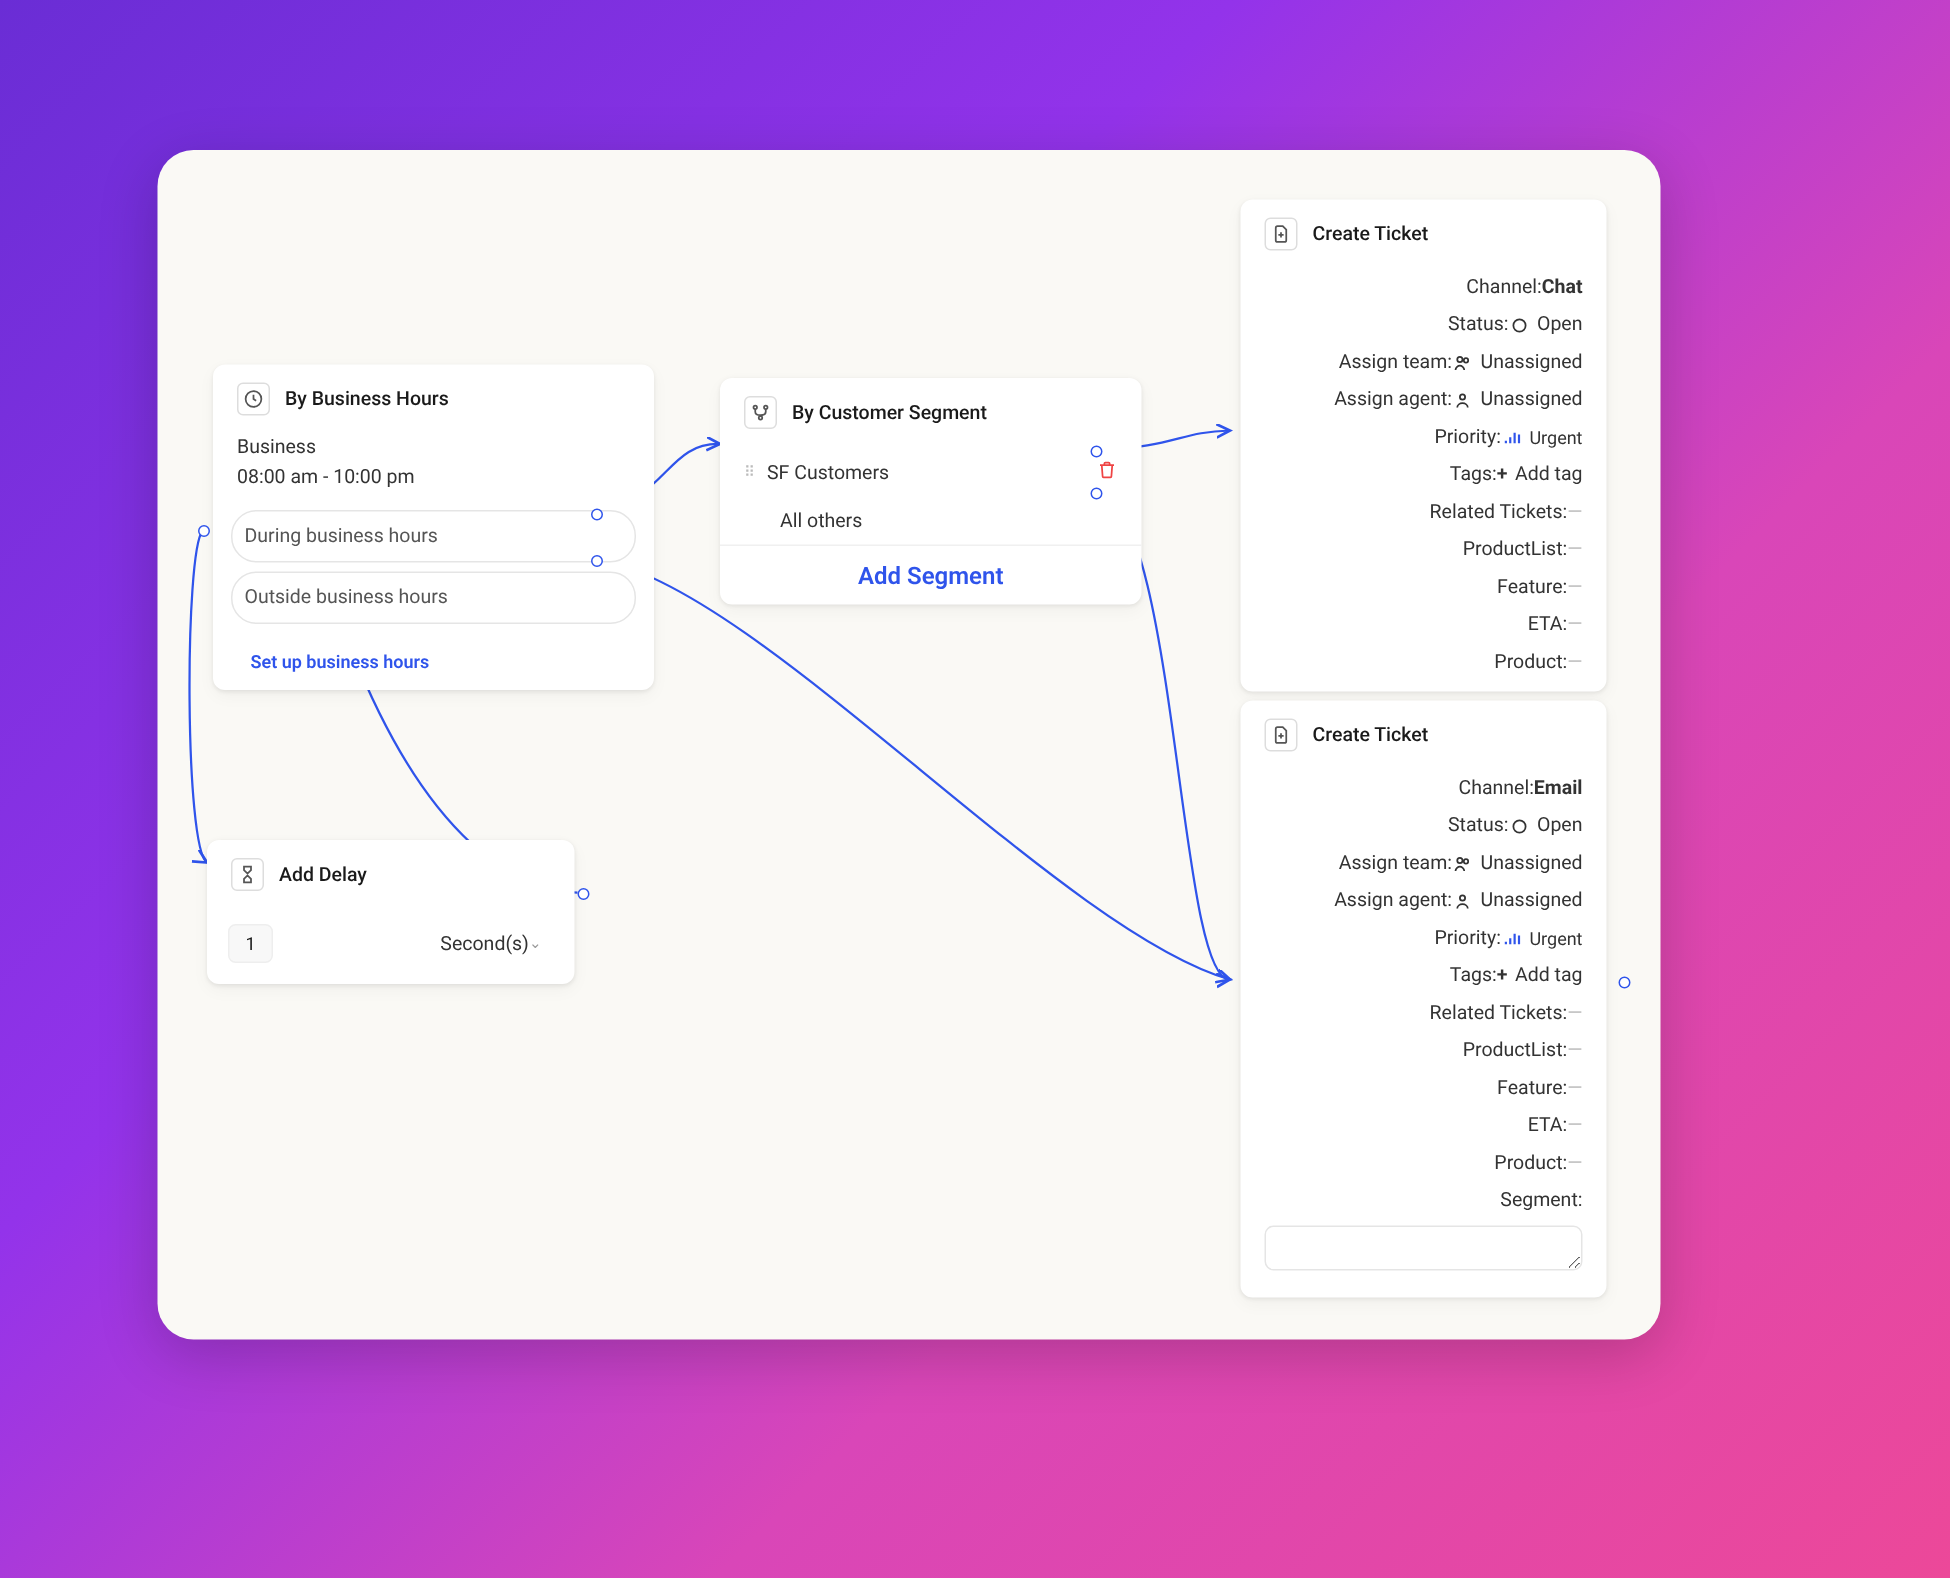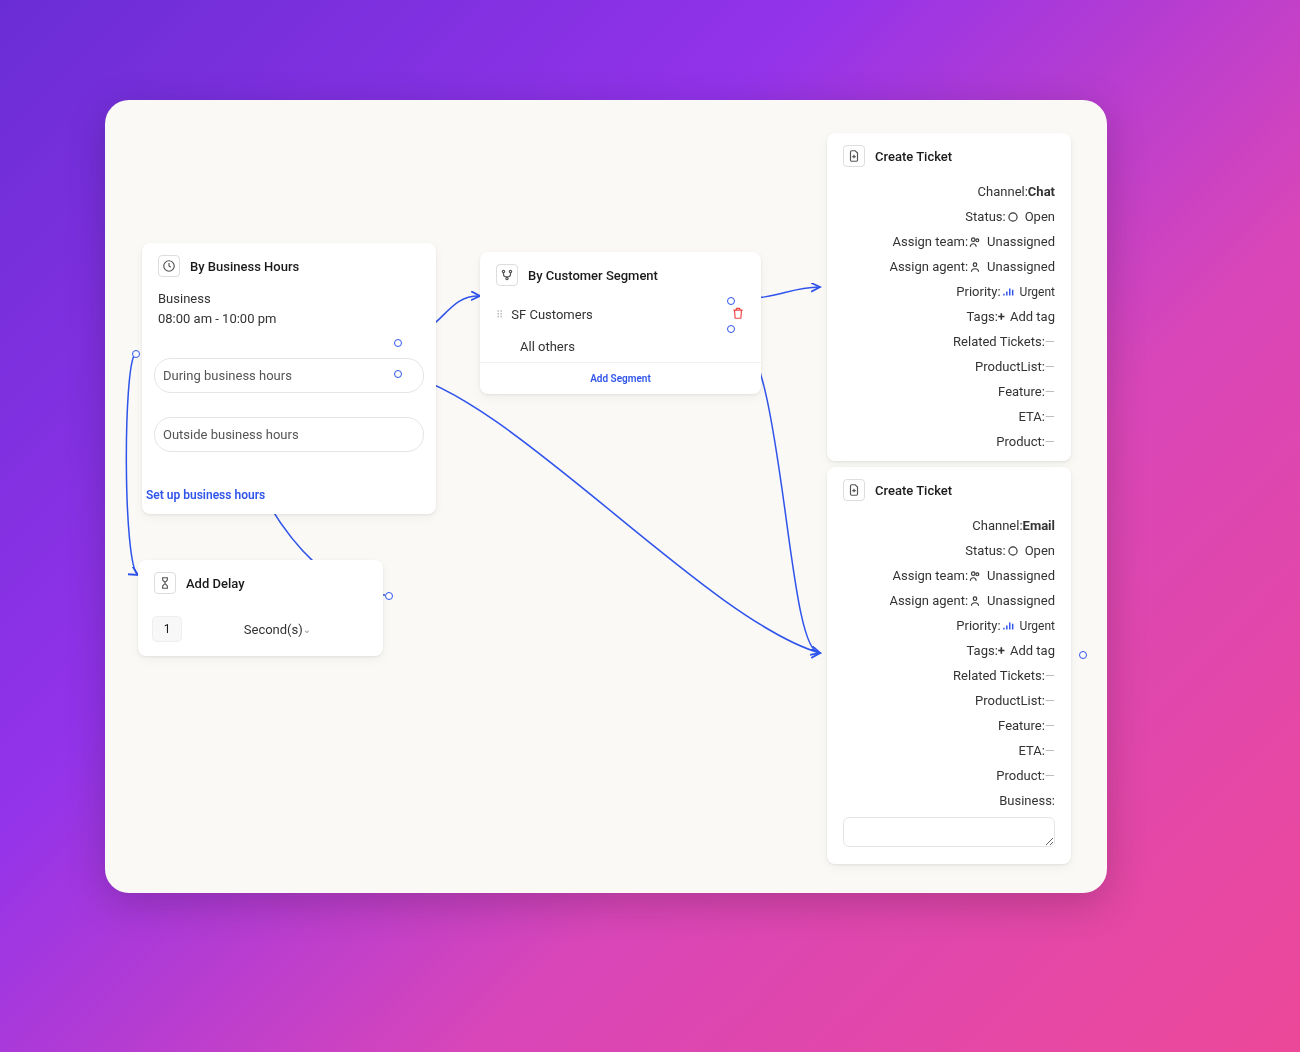--- a/index.html
+++ b/index.html
@@ -2,40 +2,40 @@
 <html><head>
 <meta charset="utf-8">
 <style>
 *{box-sizing:border-box;margin:0;padding:0;font-family:-apple-system,BlinkMacSystemFont,"Segoe UI",Roboto,sans-serif}
 body{width:1300px;height:1052px;background:linear-gradient(135deg,#6a2dd5 0%,#9333ea 35%,#d946b8 65%,#ec4899 100%);position:relative;overflow:hidden}
 .canvas{position:absolute;left:105px;top:100px;width:1002px;height:793px;background:#faf9f5;border-radius:24px;box-shadow:0 10px 40px rgba(0,0,0,.2)}
 .card{position:absolute;background:#fff;border-radius:8px;box-shadow:0 1px 3px rgba(0,0,0,.08),0 4px 12px rgba(0,0,0,.04);font-size:13px;color:#1a1a1a}
 .card-header{display:flex;align-items:center;gap:10px;padding:12px 16px;font-weight:500}
 .icon-box{width:22px;height:22px;border:1px solid #ddd;border-radius:4px;display:flex;align-items:center;justify-content:center;font-size:12px}
 .sub{padding:0 16px;color:#333;line-height:1.5;font-size:13px}
-.option-input{margin:24px 12px;padding:9px 8px;border:1px solid #e5e5e5;border-radius:17px;font-size:13px;color:#555;cursor:pointer}
-.link{font-size:12px;font-weight:600;color:#2f54eb;padding:12px 4px;cursor:pointer}
+.option-input{margin:6px 12px;padding:9px 8px;border:1px solid #e5e5e5;border-radius:17px;font-size:13px;color:#555;cursor:pointer}
+.link{font-size:12px;font-weight:600;color:#2f54eb;padding:12px 25px;cursor:pointer}
 .seg-row{display:flex;align-items:center;justify-content:space-between;padding:8px 16px;font-size:13px;color:#333}
 .drag{color:#bbb;font-size:10px;letter-spacing:-2px;cursor:grab}
 .trash{color:#ef4444;cursor:pointer}
-.add-seg{text-align:center;font-size:10px;font-weight:600;color:#2f54eb;padding:10px;border-top:1px solid #f0f0f0;cursor:pointer}
+.add-seg{text-align:center;font-size:16px;font-weight:600;color:#2f54eb;padding:10px;border-top:1px solid #f0f0f0;cursor:pointer}
 .ticket{width:244px}
 .trow{display:flex;align-items:center;justify-content:flex-end;padding:5px 16px;font-size:13px}
 .trow .label{color:#333}
 .trow .val{display:flex;align-items:center;gap:5px;color:#333}
 .dash{color:#bbb}
 .blue{color:#2f54eb;font-weight:700}
 .blue-sm{color:#2f54eb;font-size:12px}
 .addtag{cursor:pointer;color:#555}
 .plus{font-weight:600}
 svg.connectors{position:absolute;left:0;top:0;width:100%;height:100%;pointer-events:none}
 .port{position:absolute;width:8px;height:8px;border:1.5px solid #2f54eb;background:#fff;border-radius:50%}
 .delay-input{display:flex;align-items:center;gap:12px;padding:10px 14px 14px}
 .numbox{width:30px;height:26px;border:1px solid #eee;background:#f8f8f8;border-radius:5px;display:flex;align-items:center;justify-content:center;font-size:12px}
-.unit{flex:1;font-size:13px;color:#333;display:flex;align-items:center;justify-content:center;padding-right:8px}
+.unit{flex:1;font-size:13px;color:#333;display:flex;align-items:center;justify-content:flex-end;padding-right:8px}
 .chev{color:#999;font-size:10px}
 textarea.msg{width:calc(100% - 32px);margin:4px 16px 14px;height:30px;border:1px solid #e5e5e5;border-radius:6px;resize:both;font-family:inherit;font-size:13px;padding:4px}
 .ic{width:14px;height:14px}
 </style>
 </head>
 <body>
 
 <div class="canvas">
 
 <svg class="connectors">
@@ -276,19 +276,19 @@
       </div>
   <div class="trow">
         <span class="label">ETA:</span>
         <span class="dash">—</span>
       </div>
   <div class="trow">
         <span class="label">Product:</span>
         <span class="dash">—</span>
       </div>
   <div class="trow">
-        <span class="label">Business:</span>
+        <span class="label">Segment:</span>
       </div>
   <textarea class="msg" style=""></textarea>
 </div>
 <div class="port" style="left:974px;top:551px"></div>
 
 </div>
 
 </body></html>

